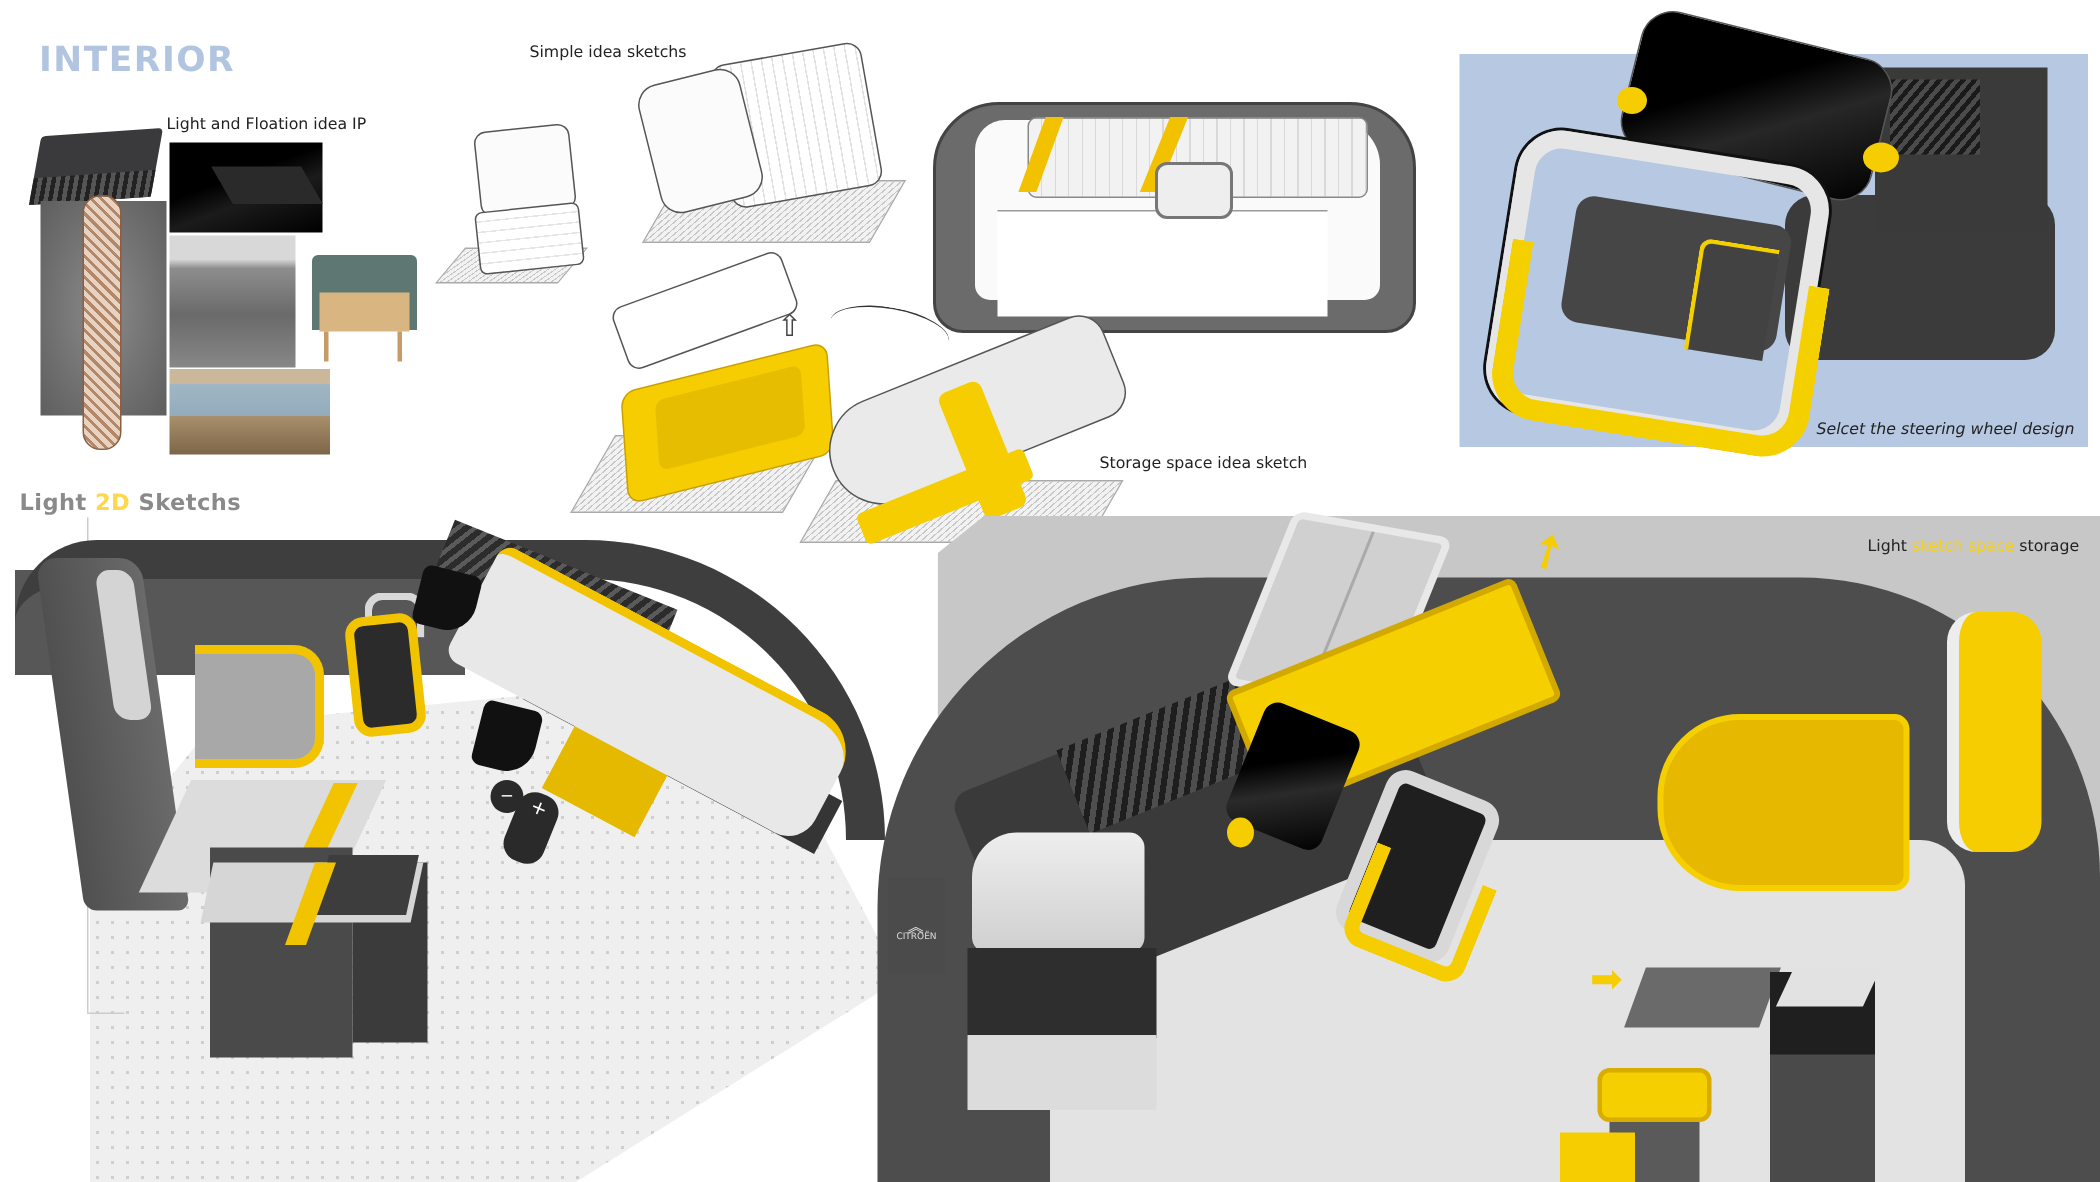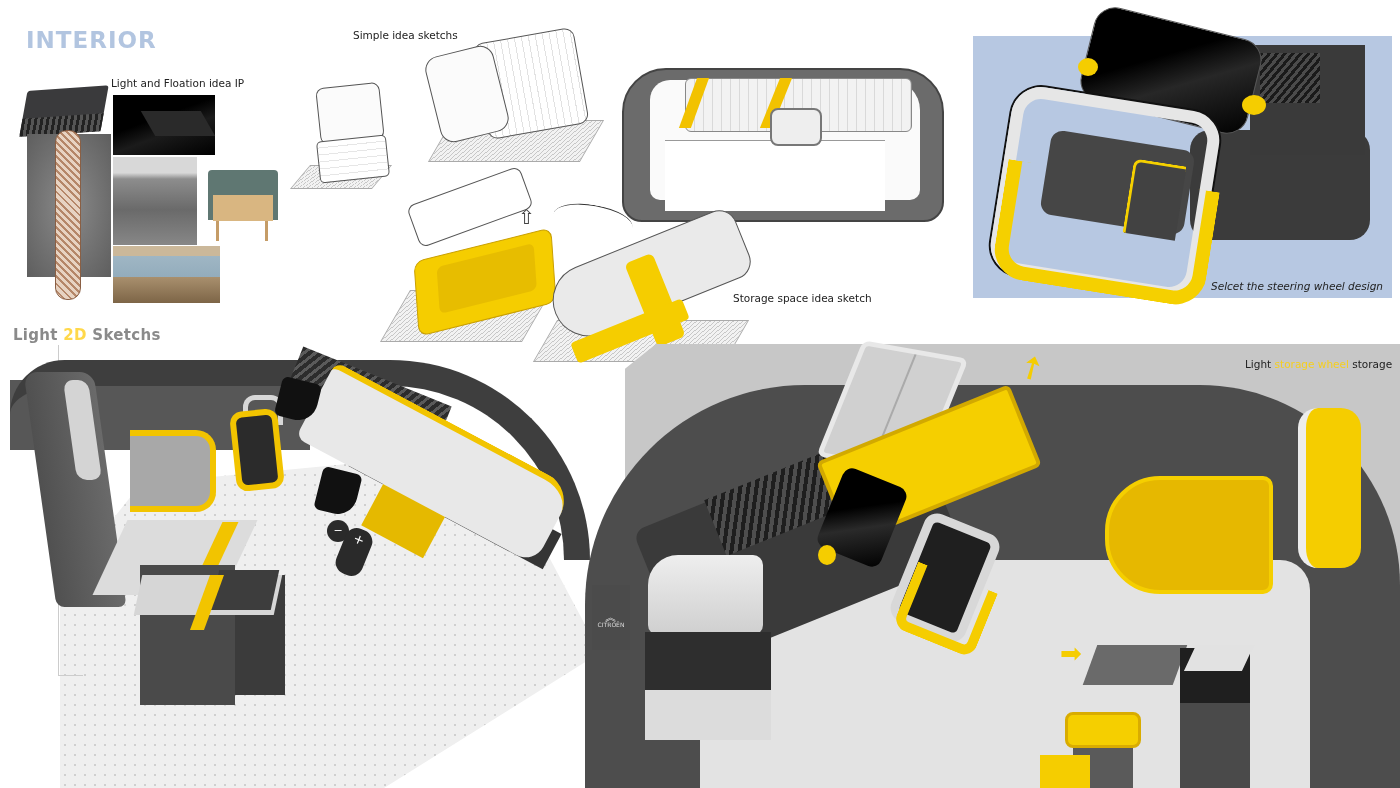--- a/index.html
+++ b/index.html
@@ -123,21 +123,21 @@
   .r-yellowfloor{left:1040px;top:755px;width:50px;height:33px;background:#f5cd00;}
   .brand{left:592px;top:585px;width:38px;height:65px;background:#4b4b4b;color:#ddd;font-size:6px;text-align:center;padding-top:28px;box-sizing:border-box;}
   .brand .chev{font-size:12px;display:block;line-height:8px;}
 </style>
 </head>
 <body>
 
 <div class="abs title-interior">INTERIOR</div>
 <div class="abs caption" style="left:111px;top:77px;">Light and Floation idea IP</div>
 <div class="abs caption" style="left:353px;top:29px;">Simple idea sketchs</div>
-<div class="abs caption" style="left:733px;top:292px;">Storage space idea sketch</div>
+<div class="abs caption" style="left:733px;top:303px;">Storage space idea sketch</div>
 
 <div class="abs heatsink"></div>
 <div class="abs felt"></div>
 <div class="abs vent-strip"></div>
 <div class="abs solar"></div>
 <div class="abs metal"></div>
 <div class="abs cabinet"></div>
 <div class="abs cabinet-drawer"></div>
 <div class="abs cabinet-leg1"></div>
 <div class="abs cabinet-leg2"></div>
@@ -203,21 +203,21 @@
 <div class="abs l-dash-y"></div>
 <div class="abs l-dash"></div>
 <div class="abs l-wheel-top"></div>
 <div class="abs l-wheel"></div>
 <div class="abs l-screen1"></div>
 <div class="abs l-screen2"></div>
 <div class="abs l-btn-minus">−</div>
 <div class="abs l-btn-plus">+</div>
 
 <div class="abs r-panel"></div>
-<div class="abs caption cap-open" style="left:1245px;top:358px;"><span>Light</span> <span class="accent">storage wheel</span> <span>storage</span></div>
+<div class="abs caption cap-open" style="left:1245px;top:358px;"><span>Light</span> <span class="accent">sketch space</span> <span>storage</span></div>
 <div class="abs r-arch"></div>
 <div class="abs r-floor"></div>
 <div class="abs r-door"></div>
 <div class="abs r-seatback"></div>
 <div class="abs r-dash-dark"></div>
 <div class="abs r-vents"></div>
 <div class="abs r-endcap"></div>
 <div class="abs r-endcap-b"></div>
 <div class="abs r-endcap-c"></div>
 <div class="abs r-lid"></div>

